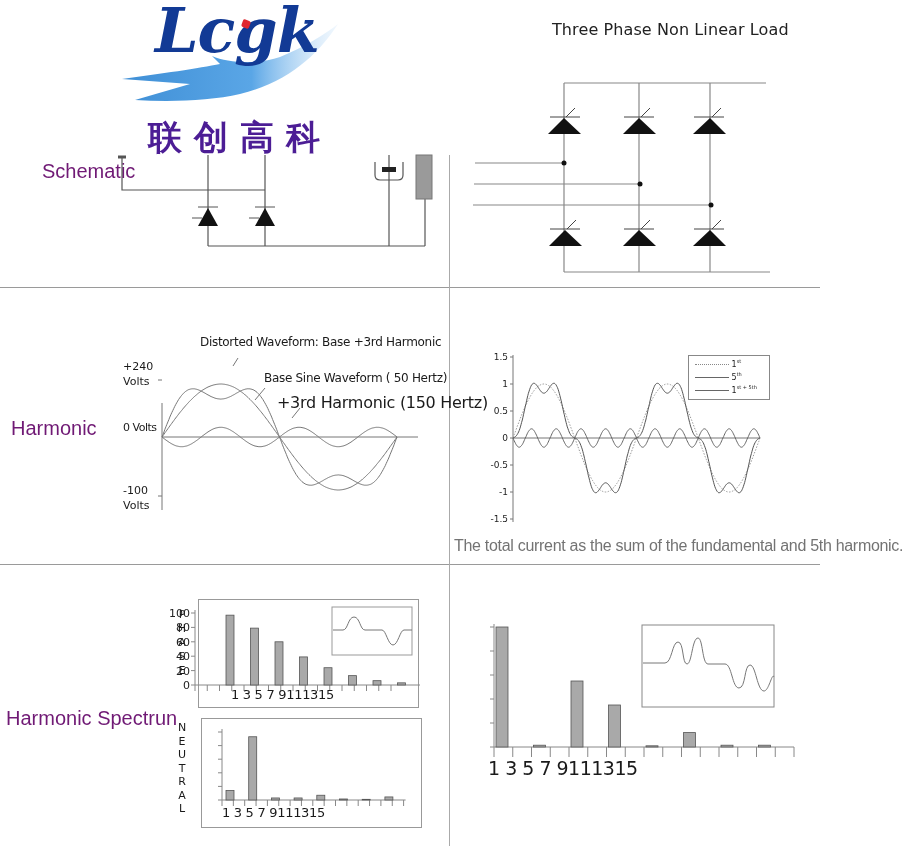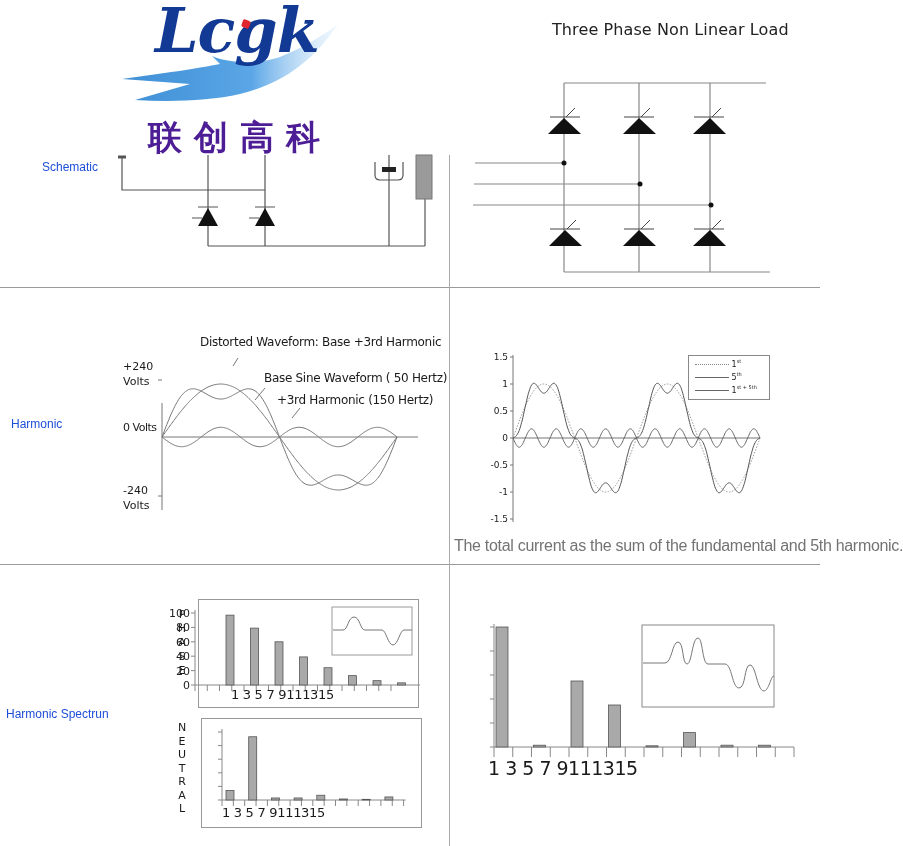--- a/index.html
+++ b/index.html
@@ -1,19 +1,19 @@
 <!DOCTYPE html>
 <html><head>
 <meta charset="utf-8">
 <style>
   html, body { margin: 0; padding: 0; background: #ffffff; }
   body { width: 903px; height: 846px; position: relative; overflow: hidden;
          font-family: "Liberation Sans", "DejaVu Sans", sans-serif; color: #1a1a1a; }
   .abs { position: absolute; }
-  .row-label { position: absolute; font-size: 12px; color: #1d4ed8; }
+  .row-label { position: absolute; font-size: 20px; color: #701a75; }
   .title { position: absolute; font-size: 16px; color: #222; font-family: "DejaVu Sans", sans-serif; letter-spacing: 0.1px; }
   .caption { position: absolute; font-size: 16px; color: #737373; letter-spacing: -0.3px; }
   svg { position: absolute; overflow: visible; }
   svg text { font-family: "DejaVu Sans", sans-serif; fill: #222; }
   .logo-cn { position: absolute; font-family: "DejaVu Serif", serif; font-weight: bold;
              color: #4c1d95; font-size: 34px; letter-spacing: 12px; }
   .logo-en { position: absolute; font-family: "DejaVu Serif", serif; font-style: italic; font-weight: bold;
              color: #123a95; font-size: 62px; letter-spacing: -1px; }
 </style>
 </head>
@@ -110,26 +110,26 @@
     <line x1="191" y1="229" x2="200" y2="220"></line>
     <line x1="262" y1="229" x2="271" y2="220"></line>
   </g>
 </svg>
 
 <div class="row-label" style="left:11px;top:417px;">Harmonic</div>
 
 <div class="abs" style="left:100px;top:330px;width:350px;height:200px;">
   <div class="abs" style="left:100px;top:5px;font-size:12px;font-family:'DejaVu Sans',sans-serif;letter-spacing:-0.3px;white-space:nowrap;">Distorted Waveform:  Base +3rd Harmonic</div>
   <div class="abs" style="left:164px;top:41px;font-size:12px;font-family:'DejaVu Sans',sans-serif;letter-spacing:-0.3px;white-space:nowrap;text-align:center;">Base Sine Waveform ( 50 Hertz)</div>
-  <div class="abs" style="left:177px;top:63px;font-size:12px;font-family:'DejaVu Sans',sans-serif;letter-spacing:-0.3px;white-space:nowrap;">+3rd Harmonic (150 Hertz)</div>
+  <div class="abs" style="left:177px;top:63px;font-size:16px;font-family:'DejaVu Sans',sans-serif;letter-spacing:-0.3px;white-space:nowrap;">+3rd Harmonic (150 Hertz)</div>
 
   <div class="abs" style="left:23px;top:30px;font-size:11px;font-family:'DejaVu Sans',sans-serif;">+240</div>
   <div class="abs" style="left:23px;top:45px;font-size:11px;font-family:'DejaVu Sans',sans-serif;">Volts</div>
   <div class="abs" style="left:23px;top:91px;font-size:11px;font-family:'DejaVu Sans',sans-serif;letter-spacing:-0.5px;">0 Volts</div>
-  <div class="abs" style="left:23px;top:154px;font-size:11px;font-family:'DejaVu Sans',sans-serif;">-240</div>
+  <div class="abs" style="left:23px;top:154px;font-size:11px;font-family:'DejaVu Sans',sans-serif;">-100</div>
   <div class="abs" style="left:23px;top:169px;font-size:11px;font-family:'DejaVu Sans',sans-serif;">Volts</div>
 
   <svg id="wfL" width="350" height="200" style="left:0;top:0;">
       <line x1="62" y1="73" x2="62" y2="180" stroke="#777" stroke-width="1"></line>
       <line x1="62" y1="107" x2="318" y2="107" stroke="#777" stroke-width="1"></line>
       <line x1="58" y1="50" x2="62" y2="50" stroke="#777"></line>
       <line x1="58" y1="166" x2="62" y2="166" stroke="#777"></line>
       <path d="M62.0,107.0L63.0,105.6L64.0,104.2L64.9,102.8L65.9,101.5L66.9,100.1L67.9,98.7L68.9,97.3L69.8,96.0L70.8,94.6L71.8,93.3L72.8,91.9L73.8,90.6L74.7,89.3L75.7,88.0L76.7,86.7L77.7,85.4L78.6,84.2L79.6,82.9L80.6,81.7L81.6,80.5L82.6,79.3L83.5,78.1L84.5,77.0L85.5,75.8L86.5,74.7L87.5,73.6L88.4,72.6L89.4,71.5L90.4,70.5L91.4,69.5L92.4,68.6L93.3,67.6L94.3,66.7L95.3,65.8L96.3,65.0L97.3,64.1L98.2,63.3L99.2,62.6L100.2,61.8L101.2,61.1L102.1,60.4L103.1,59.8L104.1,59.2L105.1,58.6L106.1,58.0L107.0,57.5L108.0,57.0L109.0,56.6L110.0,56.2L111.0,55.8L111.9,55.5L112.9,55.2L113.9,54.9L114.9,54.7L115.9,54.5L116.8,54.3L117.8,54.2L118.8,54.1L119.8,54.0L120.8,54.0L121.7,54.0L122.7,54.1L123.7,54.2L124.7,54.3L125.6,54.5L126.6,54.7L127.6,54.9L128.6,55.2L129.6,55.5L130.5,55.8L131.5,56.2L132.5,56.6L133.5,57.0L134.5,57.5L135.4,58.0L136.4,58.6L137.4,59.2L138.4,59.8L139.4,60.4L140.3,61.1L141.3,61.8L142.3,62.6L143.3,63.3L144.3,64.1L145.2,65.0L146.2,65.8L147.2,66.7L148.2,67.6L149.1,68.6L150.1,69.5L151.1,70.5L152.1,71.5L153.1,72.6L154.0,73.6L155.0,74.7L156.0,75.8L157.0,77.0L158.0,78.1L158.9,79.3L159.9,80.5L160.9,81.7L161.9,82.9L162.9,84.2L163.8,85.4L164.8,86.7L165.8,88.0L166.8,89.3L167.8,90.6L168.7,91.9L169.7,93.3L170.7,94.6L171.7,96.0L172.6,97.3L173.6,98.7L174.6,100.1L175.6,101.5L176.6,102.8L177.5,104.2L178.5,105.6L179.5,107.0L180.5,108.4L181.5,109.8L182.4,111.2L183.4,112.5L184.4,113.9L185.4,115.3L186.4,116.7L187.3,118.0L188.3,119.4L189.3,120.7L190.3,122.1L191.3,123.4L192.2,124.7L193.2,126.0L194.2,127.3L195.2,128.6L196.1,129.8L197.1,131.1L198.1,132.3L199.1,133.5L200.1,134.7L201.0,135.9L202.0,137.0L203.0,138.2L204.0,139.3L205.0,140.4L205.9,141.4L206.9,142.5L207.9,143.5L208.9,144.5L209.9,145.4L210.8,146.4L211.8,147.3L212.8,148.2L213.8,149.0L214.8,149.9L215.7,150.7L216.7,151.4L217.7,152.2L218.7,152.9L219.6,153.6L220.6,154.2L221.6,154.8L222.6,155.4L223.6,156.0L224.5,156.5L225.5,157.0L226.5,157.4L227.5,157.8L228.5,158.2L229.4,158.5L230.4,158.8L231.4,159.1L232.4,159.3L233.4,159.5L234.3,159.7L235.3,159.8L236.3,159.9L237.3,160.0L238.3,160.0L239.2,160.0L240.2,159.9L241.2,159.8L242.2,159.7L243.1,159.5L244.1,159.3L245.1,159.1L246.1,158.8L247.1,158.5L248.0,158.2L249.0,157.8L250.0,157.4L251.0,157.0L252.0,156.5L252.9,156.0L253.9,155.4L254.9,154.8L255.9,154.2L256.9,153.6L257.8,152.9L258.8,152.2L259.8,151.4L260.8,150.7L261.8,149.9L262.7,149.0L263.7,148.2L264.7,147.3L265.7,146.4L266.6,145.4L267.6,144.5L268.6,143.5L269.6,142.5L270.6,141.4L271.5,140.4L272.5,139.3L273.5,138.2L274.5,137.0L275.5,135.9L276.4,134.7L277.4,133.5L278.4,132.3L279.4,131.1L280.4,129.8L281.3,128.6L282.3,127.3L283.3,126.0L284.3,124.7L285.3,123.4L286.2,122.1L287.2,120.7L288.2,119.4L289.2,118.0L290.1,116.7L291.1,115.3L292.1,113.9L293.1,112.5L294.1,111.2L295.0,109.8L296.0,108.4L297.0,107.0" fill="none" stroke="#777777" stroke-width="1"></path>
       <path d="M62.0,107.0L63.0,104.4L64.0,101.9L64.9,99.3L65.9,96.8L66.9,94.3L67.9,91.9L68.9,89.5L69.8,87.1L70.8,84.8L71.8,82.6L72.8,80.5L73.8,78.4L74.7,76.5L75.7,74.6L76.7,72.8L77.7,71.1L78.6,69.5L79.6,68.1L80.6,66.7L81.6,65.4L82.6,64.3L83.5,63.3L84.5,62.3L85.5,61.5L86.5,60.8L87.5,60.2L88.4,59.7L89.4,59.4L90.4,59.1L91.4,58.9L92.4,58.8L93.3,58.8L94.3,58.8L95.3,59.0L96.3,59.2L97.3,59.5L98.2,59.8L99.2,60.2L100.2,60.6L101.2,61.1L102.1,61.6L103.1,62.1L104.1,62.7L105.1,63.2L106.1,63.8L107.0,64.4L108.0,64.9L109.0,65.4L110.0,66.0L111.0,66.5L111.9,66.9L112.9,67.3L113.9,67.7L114.9,68.1L115.9,68.4L116.8,68.6L117.8,68.8L118.8,68.9L119.8,69.0L120.8,69.1L121.7,69.0L122.7,68.9L123.7,68.8L124.7,68.6L125.6,68.4L126.6,68.1L127.6,67.7L128.6,67.3L129.6,66.9L130.5,66.5L131.5,66.0L132.5,65.4L133.5,64.9L134.5,64.4L135.4,63.8L136.4,63.2L137.4,62.7L138.4,62.1L139.4,61.6L140.3,61.1L141.3,60.6L142.3,60.2L143.3,59.8L144.3,59.5L145.2,59.2L146.2,59.0L147.2,58.8L148.2,58.8L149.1,58.8L150.1,58.9L151.1,59.1L152.1,59.4L153.1,59.7L154.0,60.2L155.0,60.8L156.0,61.5L157.0,62.3L158.0,63.3L158.9,64.3L159.9,65.4L160.9,66.7L161.9,68.1L162.9,69.5L163.8,71.1L164.8,72.8L165.8,74.6L166.8,76.5L167.8,78.4L168.7,80.5L169.7,82.6L170.7,84.8L171.7,87.1L172.6,89.5L173.6,91.9L174.6,94.3L175.6,96.8L176.6,99.3L177.5,101.9L178.5,104.4L179.5,107.0L180.5,109.6L181.5,112.1L182.4,114.7L183.4,117.2L184.4,119.7L185.4,122.1L186.4,124.5L187.3,126.9L188.3,129.2L189.3,131.4L190.3,133.5L191.3,135.6L192.2,137.5L193.2,139.4L194.2,141.2L195.2,142.9L196.1,144.5L197.1,145.9L198.1,147.3L199.1,148.6L200.1,149.7L201.0,150.7L202.0,151.7L203.0,152.5L204.0,153.2L205.0,153.8L205.9,154.3L206.9,154.6L207.9,154.9L208.9,155.1L209.9,155.2L210.8,155.2L211.8,155.2L212.8,155.0L213.8,154.8L214.8,154.5L215.7,154.2L216.7,153.8L217.7,153.4L218.7,152.9L219.6,152.4L220.6,151.9L221.6,151.3L222.6,150.8L223.6,150.2L224.5,149.6L225.5,149.1L226.5,148.6L227.5,148.0L228.5,147.5L229.4,147.1L230.4,146.7L231.4,146.3L232.4,145.9L233.4,145.6L234.3,145.4L235.3,145.2L236.3,145.1L237.3,145.0L238.3,144.9L239.2,145.0L240.2,145.1L241.2,145.2L242.2,145.4L243.1,145.6L244.1,145.9L245.1,146.3L246.1,146.7L247.1,147.1L248.0,147.5L249.0,148.0L250.0,148.6L251.0,149.1L252.0,149.6L252.9,150.2L253.9,150.8L254.9,151.3L255.9,151.9L256.9,152.4L257.8,152.9L258.8,153.4L259.8,153.8L260.8,154.2L261.8,154.5L262.7,154.8L263.7,155.0L264.7,155.2L265.7,155.2L266.6,155.2L267.6,155.1L268.6,154.9L269.6,154.6L270.6,154.3L271.5,153.8L272.5,153.2L273.5,152.5L274.5,151.7L275.5,150.7L276.4,149.7L277.4,148.6L278.4,147.3L279.4,145.9L280.4,144.5L281.3,142.9L282.3,141.2L283.3,139.4L284.3,137.5L285.3,135.6L286.2,133.5L287.2,131.4L288.2,129.2L289.2,126.9L290.1,124.5L291.1,122.1L292.1,119.7L293.1,117.2L294.1,114.7L295.0,112.1L296.0,109.6L297.0,107.0" fill="none" stroke="#777777" stroke-width="1"></path>
       <path d="M62.0,107.0L63.0,107.8L64.0,108.5L64.9,109.3L65.9,110.0L66.9,110.7L67.9,111.4L68.9,112.1L69.8,112.7L70.8,113.3L71.8,113.9L72.8,114.4L73.8,114.9L74.7,115.3L75.7,115.7L76.7,116.0L77.7,116.2L78.6,116.4L79.6,116.6L80.6,116.7L81.6,116.7L82.6,116.7L83.5,116.6L84.5,116.4L85.5,116.2L86.5,116.0L87.5,115.7L88.4,115.3L89.4,114.9L90.4,114.4L91.4,113.9L92.4,113.3L93.3,112.7L94.3,112.1L95.3,111.4L96.3,110.7L97.3,110.0L98.2,109.3L99.2,108.5L100.2,107.8L101.2,107.0L102.1,106.2L103.1,105.5L104.1,104.7L105.1,104.0L106.1,103.3L107.0,102.6L108.0,101.9L109.0,101.3L110.0,100.7L111.0,100.1L111.9,99.6L112.9,99.1L113.9,98.7L114.9,98.3L115.9,98.0L116.8,97.8L117.8,97.6L118.8,97.4L119.8,97.3L120.8,97.3L121.7,97.3L122.7,97.4L123.7,97.6L124.7,97.8L125.6,98.0L126.6,98.3L127.6,98.7L128.6,99.1L129.6,99.6L130.5,100.1L131.5,100.7L132.5,101.3L133.5,101.9L134.5,102.6L135.4,103.3L136.4,104.0L137.4,104.7L138.4,105.5L139.4,106.2L140.3,107.0L141.3,107.8L142.3,108.5L143.3,109.3L144.3,110.0L145.2,110.7L146.2,111.4L147.2,112.1L148.2,112.7L149.1,113.3L150.1,113.9L151.1,114.4L152.1,114.9L153.1,115.3L154.0,115.7L155.0,116.0L156.0,116.2L157.0,116.4L158.0,116.6L158.9,116.7L159.9,116.7L160.9,116.7L161.9,116.6L162.9,116.4L163.8,116.2L164.8,116.0L165.8,115.7L166.8,115.3L167.8,114.9L168.7,114.4L169.7,113.9L170.7,113.3L171.7,112.7L172.6,112.1L173.6,111.4L174.6,110.7L175.6,110.0L176.6,109.3L177.5,108.5L178.5,107.8L179.5,107.0L180.5,106.2L181.5,105.5L182.4,104.7L183.4,104.0L184.4,103.3L185.4,102.6L186.4,101.9L187.3,101.3L188.3,100.7L189.3,100.1L190.3,99.6L191.3,99.1L192.2,98.7L193.2,98.3L194.2,98.0L195.2,97.8L196.1,97.6L197.1,97.4L198.1,97.3L199.1,97.3L200.1,97.3L201.0,97.4L202.0,97.6L203.0,97.8L204.0,98.0L205.0,98.3L205.9,98.7L206.9,99.1L207.9,99.6L208.9,100.1L209.9,100.7L210.8,101.3L211.8,101.9L212.8,102.6L213.8,103.3L214.8,104.0L215.7,104.7L216.7,105.5L217.7,106.2L218.7,107.0L219.6,107.8L220.6,108.5L221.6,109.3L222.6,110.0L223.6,110.7L224.5,111.4L225.5,112.1L226.5,112.7L227.5,113.3L228.5,113.9L229.4,114.4L230.4,114.9L231.4,115.3L232.4,115.7L233.4,116.0L234.3,116.2L235.3,116.4L236.3,116.6L237.3,116.7L238.3,116.7L239.2,116.7L240.2,116.6L241.2,116.4L242.2,116.2L243.1,116.0L244.1,115.7L245.1,115.3L246.1,114.9L247.1,114.4L248.0,113.9L249.0,113.3L250.0,112.7L251.0,112.1L252.0,111.4L252.9,110.7L253.9,110.0L254.9,109.3L255.9,108.5L256.9,107.8L257.8,107.0L258.8,106.2L259.8,105.5L260.8,104.7L261.8,104.0L262.7,103.3L263.7,102.6L264.7,101.9L265.7,101.3L266.6,100.7L267.6,100.1L268.6,99.6L269.6,99.1L270.6,98.7L271.5,98.3L272.5,98.0L273.5,97.8L274.5,97.6L275.5,97.4L276.4,97.3L277.4,97.3L278.4,97.3L279.4,97.4L280.4,97.6L281.3,97.8L282.3,98.0L283.3,98.3L284.3,98.7L285.3,99.1L286.2,99.6L287.2,100.1L288.2,100.7L289.2,101.3L290.1,101.9L291.1,102.6L292.1,103.3L293.1,104.0L294.1,104.7L295.0,105.5L296.0,106.2L297.0,107.0" fill="none" stroke="#777777" stroke-width="1"></path>

